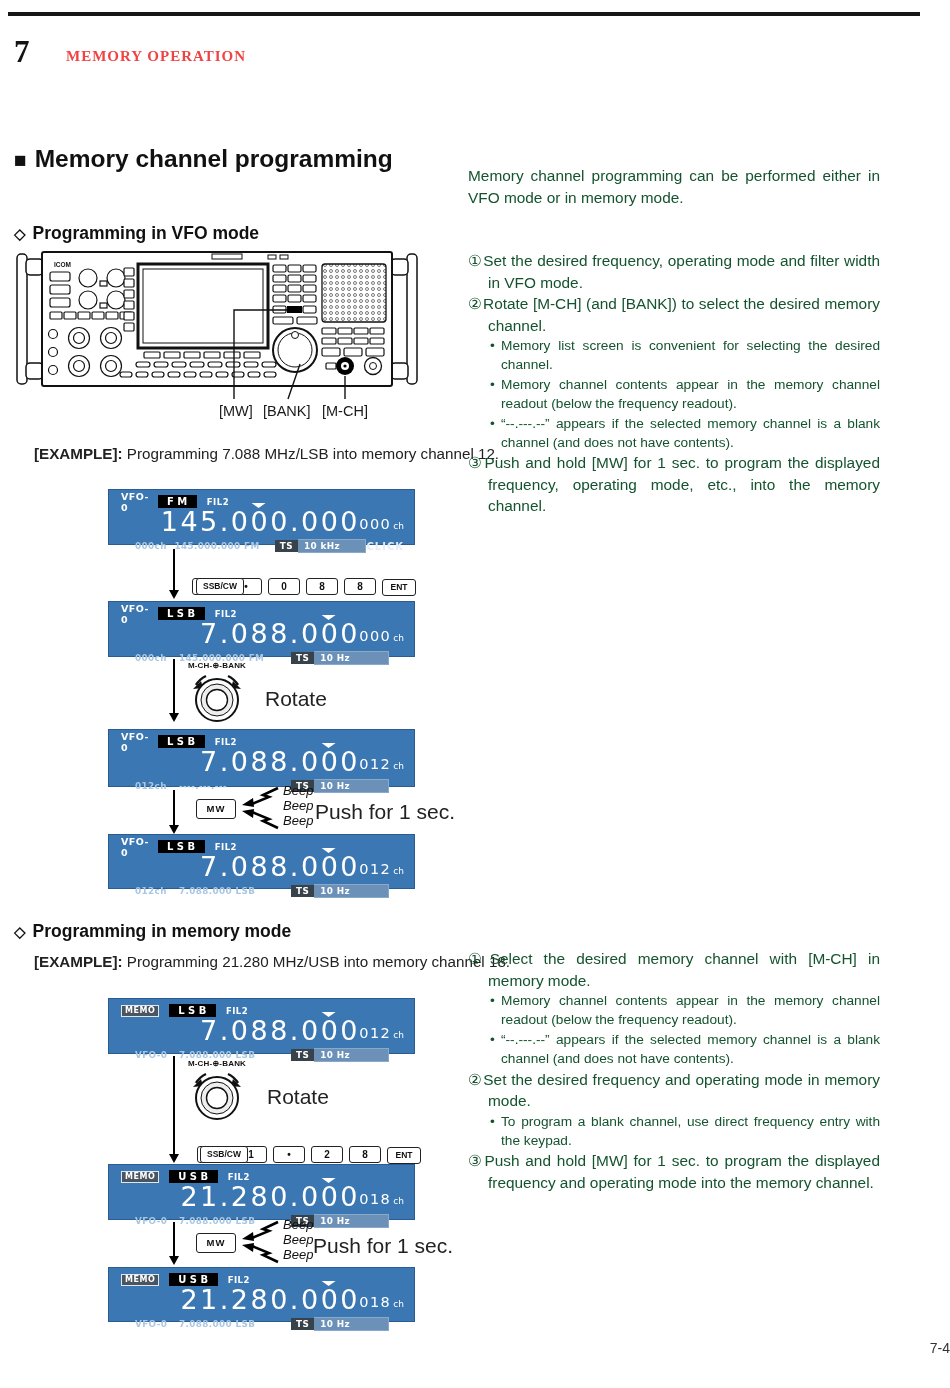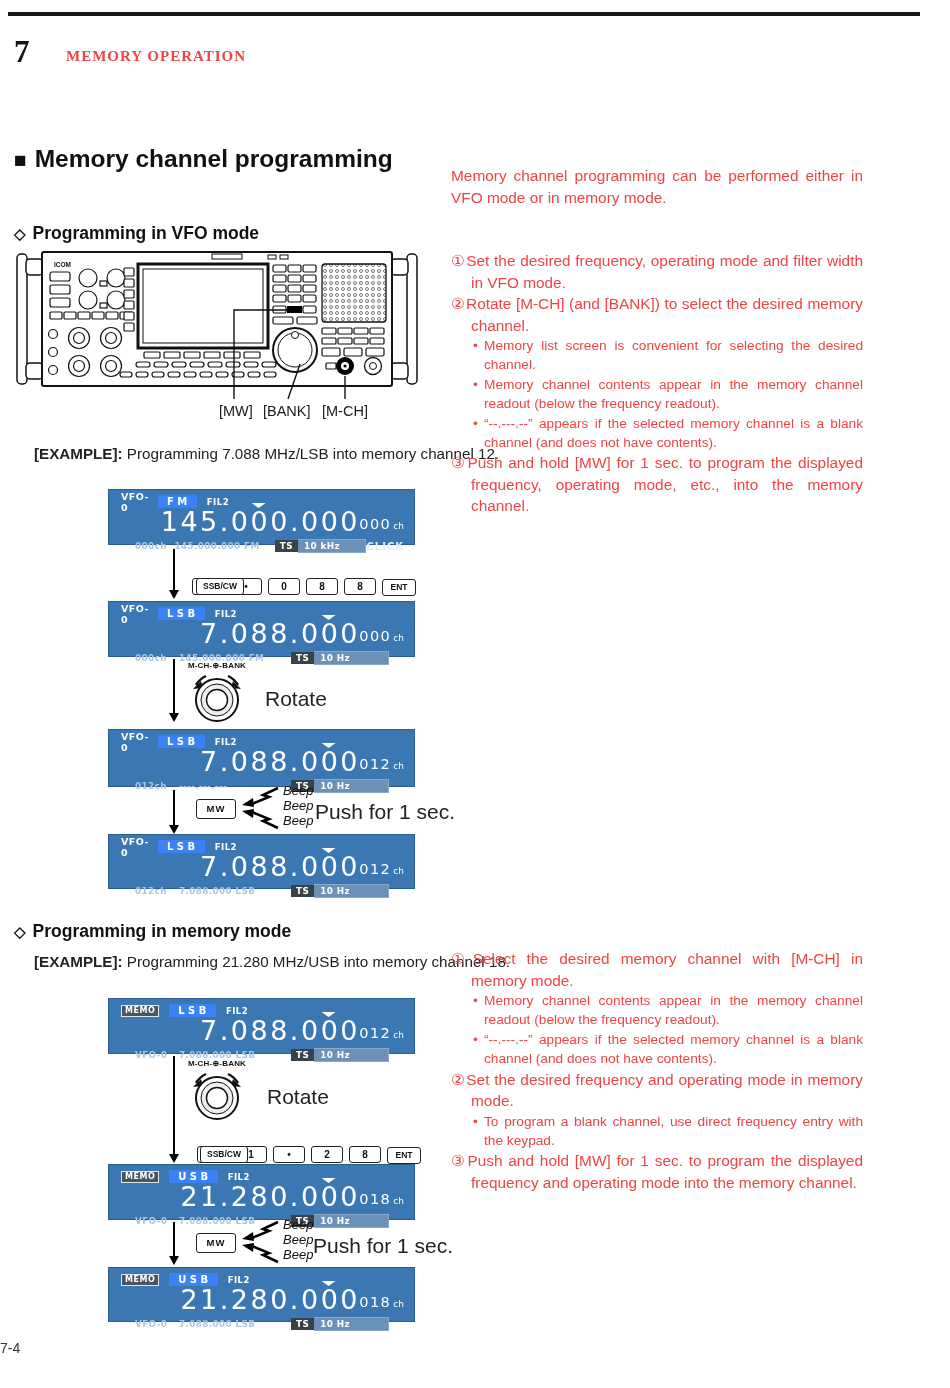--- a/index.html
+++ b/index.html
@@ -10,41 +10,41 @@
   .toprule{position:absolute;left:8px;top:12px;width:912px;height:4px;background:#161616;}
   .chapnum{position:absolute;left:14px;top:34px;font-family:"Liberation Serif",serif;
            font-size:31px;font-weight:bold;color:#141414;}
   .chaptitle{position:absolute;left:66px;top:48px;font-family:"Liberation Serif",serif;
              font-size:15px;font-weight:bold;letter-spacing:1px;color:#ef4444;}
   .maintitle{position:absolute;left:14px;top:129px;font-size:24.5px;font-weight:bold;color:#111;}
   .maintitle .sq{font-size:21px;margin-right:8px;}
   .subhead{position:absolute;font-size:17.5px;font-weight:bold;color:#111;}
   .subhead .dia{font-size:15px;margin-right:7px;}
   
-  .rcol{position:absolute;left:451px;width:412px;font-size:15.4px;line-height:21.5px;
-        text-align:justify;color:#ef4444;}
+  .rcol{position:absolute;left:468px;width:412px;font-size:15.4px;line-height:21.5px;
+        text-align:justify;color:#14532d;}
   .step{padding-left:20px;text-indent:-20px;margin:0;}
   .stepnum{margin-right:1px;}
   .bullet{position:relative;margin-left:20px;padding-left:13px;font-size:13.7px;
           line-height:19.4px;text-align:justify;}
   .bullet::before{content:"\2022";position:absolute;left:2px;}
   
   .example{position:absolute;left:34px;width:392px;font-size:15.2px;line-height:21px;
            padding-left:97px;text-indent:-97px;color:#222;}
   .example b{font-weight:bold;margin-top:42px;}
   
   .screen{position:absolute;left:108px;width:307px;height:56px;background:#3b77b2;
           border:1px solid #2a5c92;box-sizing:border-box;color:#fff;
           font-family:"DejaVu Sans",sans-serif;}
   .scr-top{display:flex;align-items:center;margin:5px 10px 0 12px;height:13px;
            font-size:9.5px;font-weight:bold;}
   .scr-vfo{letter-spacing:.5px;width:31px;}
   .memo-badge{background:#4a555f;border:1px solid #dce7f0;font-size:8px;
               letter-spacing:.5px;padding:0 3px;line-height:10px;width:auto;margin-right:4px;}
-  .scr-mode{background:#3b82f6;padding:1px 6px 1px 9px;letter-spacing:3.5px;
+  .scr-mode{background:#000000;padding:1px 6px 1px 9px;letter-spacing:3.5px;
             font-size:10px;margin-left:6px;}
   .scr-fil{font-size:8.5px;margin-left:10px;letter-spacing:.5px;}
   .scr-freq{position:relative;text-align:right;padding-right:54px;font-size:27px;
             letter-spacing:2.5px;line-height:26px;margin-top:1px;white-space:nowrap;}
   .mk{position:relative;display:inline-block;}
   .tick{position:absolute;left:50%;top:-6px;transform:translateX(-60%);width:0;height:0;
         border-left:7px solid transparent;border-right:7px solid transparent;
         border-top:5px solid #fff;}
   .scr-ch{position:absolute;right:10px;bottom:-4px;letter-spacing:0;}
   .chnum{font-size:14.5px;letter-spacing:1.5px;}
@@ -70,21 +70,21 @@
   .key-ent{width:32px;font-size:8.5px;}
   .btn{position:absolute;border:1.4px solid #222;border-radius:3px;background:#fff;
        text-align:center;font-weight:bold;color:#111;}
   .ssbcw{width:46px;height:15px;font-size:8.5px;line-height:15px;}
   .mwbtn{width:38px;height:18px;font-size:9.5px;line-height:18px;letter-spacing:1px;}
   .rotate,.push{position:absolute;font-size:21px;color:#222;}
   .beeps{position:absolute;font-style:italic;font-size:13px;line-height:15px;color:#111;}
   .knoblabel{position:absolute;width:94px;text-align:center;font-size:8px;font-weight:bold;
              color:#111;letter-spacing:.2px;}
   .panel-label{position:absolute;font-size:14.5px;color:#1a1a1a;}
-  .footer{position:absolute;left:0;right:0;top:1340px;text-align:left;font-size:14px;color:#333;}
+  .footer{position:absolute;left:0;right:0;top:1340px;text-align:right;font-size:14px;color:#333;}
 </style>
 </head>
 <body>
 
 <div class="page">
 
   <div class="toprule"></div>
   <div class="chapnum">7</div>
   <div class="chaptitle">MEMORY OPERATION</div>
 

